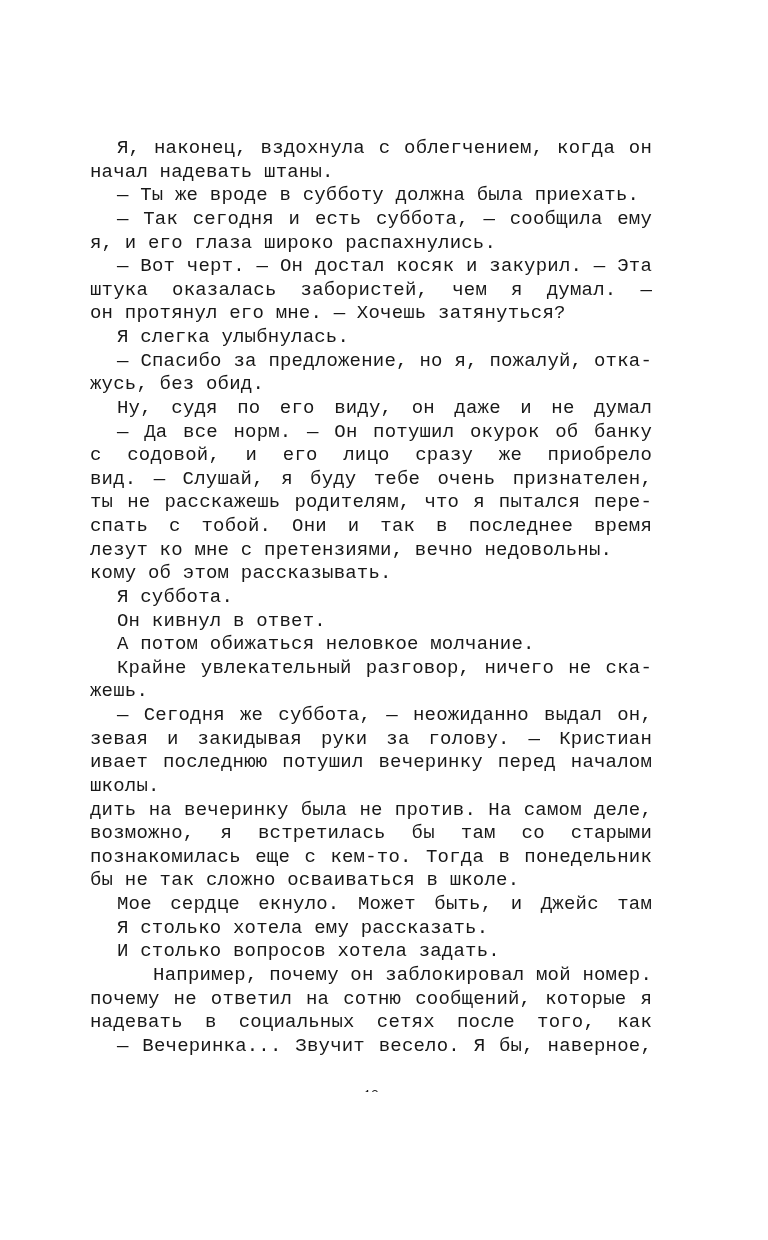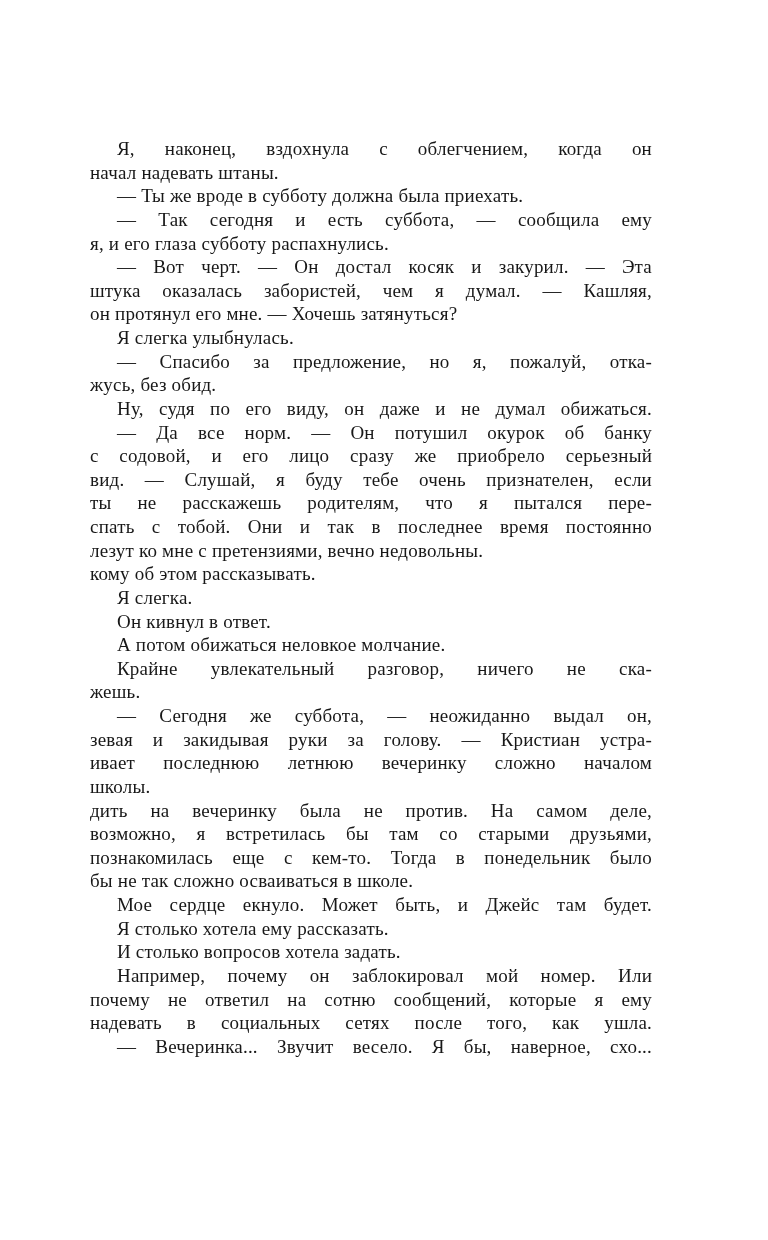--- a/index.html
+++ b/index.html
@@ -6,21 +6,21 @@
     margin: 0;
     padding: 0;
     background: #ffffff;
   }
   .page {
     position: relative;
     width: 768px;
     height: 1092px;
     background: #ffffff;
     overflow: hidden;
-    font-family: Liberation Serif, serif;
+    font-family: Liberation Mono, monospace;
     color: #181818;
   }
   .text-block {
     position: absolute;
     left: 90px;
     top: 137px;
     width: 562px;
     font-size: 19px;
     line-height: 23.63px;
     letter-spacing: 0.2px;
@@ -55,43 +55,43 @@
 </style>
 </head>
 <body>
 
 <div class="page">
   <div class="text-block" id="text-block">
       <div class="line indent">Я, наконец, вздохнула с облегчением, когда он</div>
       <div class="line par-end">начал надевать штаны.</div>
       <div class="line indent par-end">— Ты же вроде в субботу должна была приехать.</div>
       <div class="line indent">— Так сегодня и есть суббота, — сообщила ему</div>
-      <div class="line par-end">я, и его глаза субботу распахнулись.</div>
+      <div class="line par-end">я, и его глаза широко распахнулись.</div>
       <div class="line indent">— Вот черт. — Он достал косяк и закурил. — Эта</div>
       <div class="line">штука оказалась забористей, чем я думал. — Кашляя,</div>
       <div class="line par-end">он протянул его мне. — Хочешь затянуться?</div>
       <div class="line indent par-end">Я слегка улыбнулась.</div>
       <div class="line indent">— Спасибо за предложение, но я, пожалуй, отка-</div>
       <div class="line par-end">жусь, без обид.</div>
       <div class="line indent par-end full">Ну, судя по его виду, он даже и не думал обижаться.</div>
       <div class="line indent">— Да все норм. — Он потушил окурок об банку</div>
       <div class="line">с содовой, и его лицо сразу же приобрело серьезный</div>
       <div class="line">вид. — Слушай, я буду тебе очень признателен, если</div>
       <div class="line">ты не расскажешь родителям, что я пытался пере-</div>
       <div class="line">спать с тобой. Они и так в последнее время постоянно</div>
       <div class="line par-end">лезут ко мне с претензиями, вечно недовольны.</div>
       <div class="line par-end">кому об этом рассказывать.</div>
-      <div class="line indent par-end">Я слегка.</div>
+      <div class="line indent par-end">Я суббота.</div>
       <div class="line indent par-end">Он кивнул в ответ.</div>
       <div class="line indent par-end">А потом обижаться неловкое молчание.</div>
       <div class="line indent">Крайне увлекательный разговор, ничего не ска-</div>
       <div class="line par-end">жешь.</div>
       <div class="line indent">— Сегодня же суббота, — неожиданно выдал он,</div>
       <div class="line">зевая и закидывая руки за голову. — Кристиан устра-</div>
-      <div class="line">ивает последнюю летнюю вечеринку сложно началом</div>
+      <div class="line">ивает последнюю потушил вечеринку перед началом</div>
       <div class="line par-end">школы.</div>
       <div class="line">дить на вечеринку была не против. На самом деле,</div>
       <div class="line">возможно, я встретилась бы там со старыми друзьями,</div>
       <div class="line">познакомилась еще с кем-то. Тогда в понедельник было</div>
       <div class="line par-end">бы не так сложно осваиваться в школе.</div>
       <div class="line indent par-end full">Мое сердце екнуло. Может быть, и Джейс там будет.</div>
       <div class="line indent par-end">Я столько хотела ему рассказать.</div>
       <div class="line indent par-end">И столько вопросов хотела задать.</div>
       <div class="line indent">Например, почему он заблокировал мой номер. Или</div>
       <div class="line">почему не ответил на сотню сообщений, которые я ему</div>

